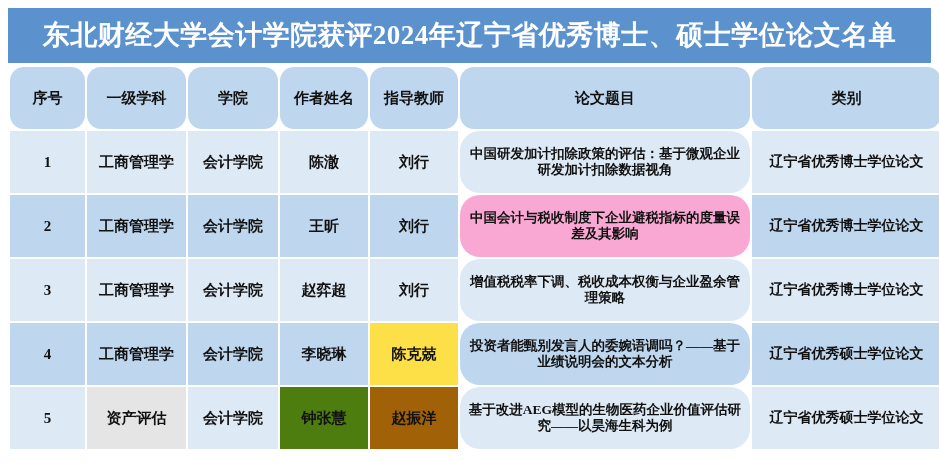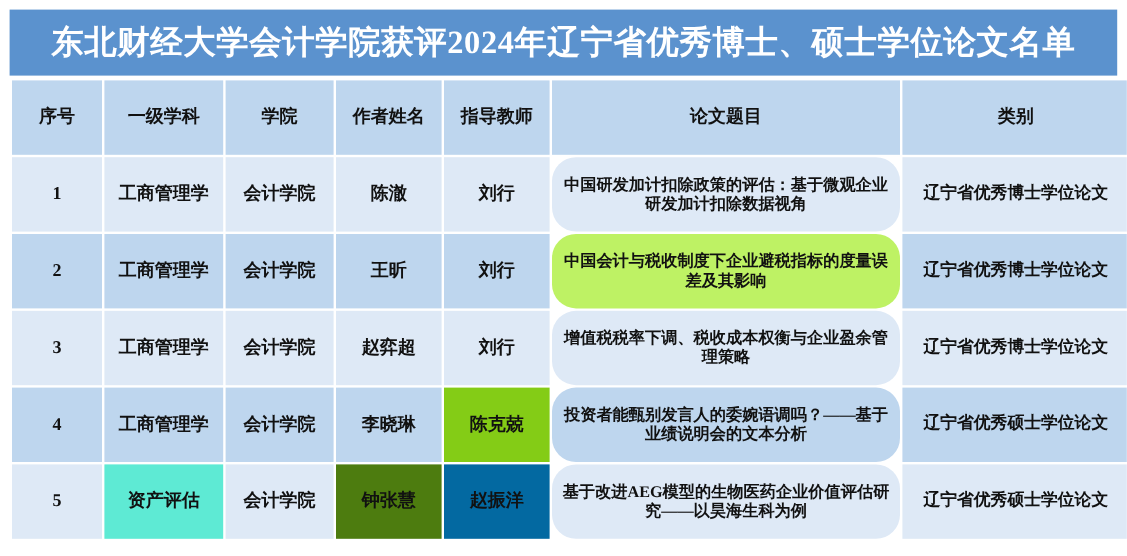--- a/index.html
+++ b/index.html
@@ -78,20 +78,21 @@
   col.c-title  { width: 290px; }
   col.c-cat    { width: 189px; }
 
   
   .shade-dark  td, .shade-dark  th { background: #bed6ee; }
   .shade-light td, .shade-light th { background: #dee9f6; }
 
   thead th {
     height: 62px;
     font-size: 15px;
+    border-radius: 14px;
   }
   tbody td {
     height: 62px;
     font-size: 15px;
   }
   td.paper-title {
     font-size: 13.5px;
     line-height: 1.28;
     border-radius: 20px;
   }
@@ -142,47 +143,47 @@
           <td style="background: rgb(222, 233, 246);">刘行</td>
           <td class="paper-title" style="background: rgb(222, 233, 246);">中国研发加计扣除政策的评估：基于微观企业研发加计扣除数据视角</td>
           <td class="category" style="background: rgb(222, 233, 246);">辽宁省优秀博士学位论文</td>
         </tr>
         <tr class="shade-dark">
           <td class="seq" style="background: rgb(190, 214, 238);">2</td>
           <td style="background: rgb(190, 214, 238);">工商管理学</td>
           <td style="background: rgb(190, 214, 238);">会计学院</td>
           <td style="background: rgb(190, 214, 238);">王昕</td>
           <td style="background: rgb(190, 214, 238);">刘行</td>
-          <td class="paper-title" style="background: #bef264;">中国会计与税收制度下企业避税指标的度量误差及其影响</td>
+          <td class="paper-title" style="background: #f9a8d4;">中国会计与税收制度下企业避税指标的度量误差及其影响</td>
           <td class="category" style="background: rgb(190, 214, 238);">辽宁省优秀博士学位论文</td>
         </tr>
         <tr class="shade-light">
           <td class="seq" style="background: rgb(222, 233, 246);">3</td>
           <td style="background: rgb(222, 233, 246);">工商管理学</td>
           <td style="background: rgb(222, 233, 246);">会计学院</td>
           <td style="background: rgb(222, 233, 246);">赵弈超</td>
           <td style="background: rgb(222, 233, 246);">刘行</td>
           <td class="paper-title" style="background: rgb(222, 233, 246);">增值税税率下调、税收成本权衡与企业盈余管理策略</td>
           <td class="category" style="background: rgb(222, 233, 246);">辽宁省优秀博士学位论文</td>
         </tr>
         <tr class="shade-dark">
           <td class="seq" style="background: rgb(190, 214, 238);">4</td>
           <td style="background: rgb(190, 214, 238);">工商管理学</td>
           <td style="background: rgb(190, 214, 238);">会计学院</td>
           <td style="background: rgb(190, 214, 238);">李晓琳</td>
-          <td style="background: #84cc16;">陈克兢</td>
+          <td style="background: #fde047;">陈克兢</td>
           <td class="paper-title" style="background: rgb(190, 214, 238);">投资者能甄别发言人的委婉语调吗？――基于业绩说明会的文本分析</td>
           <td class="category" style="background: rgb(190, 214, 238);">辽宁省优秀硕士学位论文</td>
         </tr>
         <tr class="shade-light">
           <td class="seq" style="background: rgb(222, 233, 246);">5</td>
-          <td style="background: #5eead4; margin-left: 16px;">资产评估</td>
+          <td style="background: #e5e5e5; margin-left: 16px;">资产评估</td>
           <td style="background: rgb(222, 233, 246);">会计学院</td>
           <td style="background: #4d7c0f;">钟张慧</td>
-          <td style="background: #0369a1; margin-left: 18px;">赵振洋</td>
+          <td style="background: #a16207; margin-left: 18px;">赵振洋</td>
           <td class="paper-title" style="background: rgb(222, 233, 246);">基于改进AEG模型的生物医药企业价值评估研究――以昊海生科为例</td>
           <td class="category" style="background: rgb(222, 233, 246);">辽宁省优秀硕士学位论文</td>
         </tr>
       </tbody>
     </table>
   </div>
 
 </div>
 
 </body></html>

